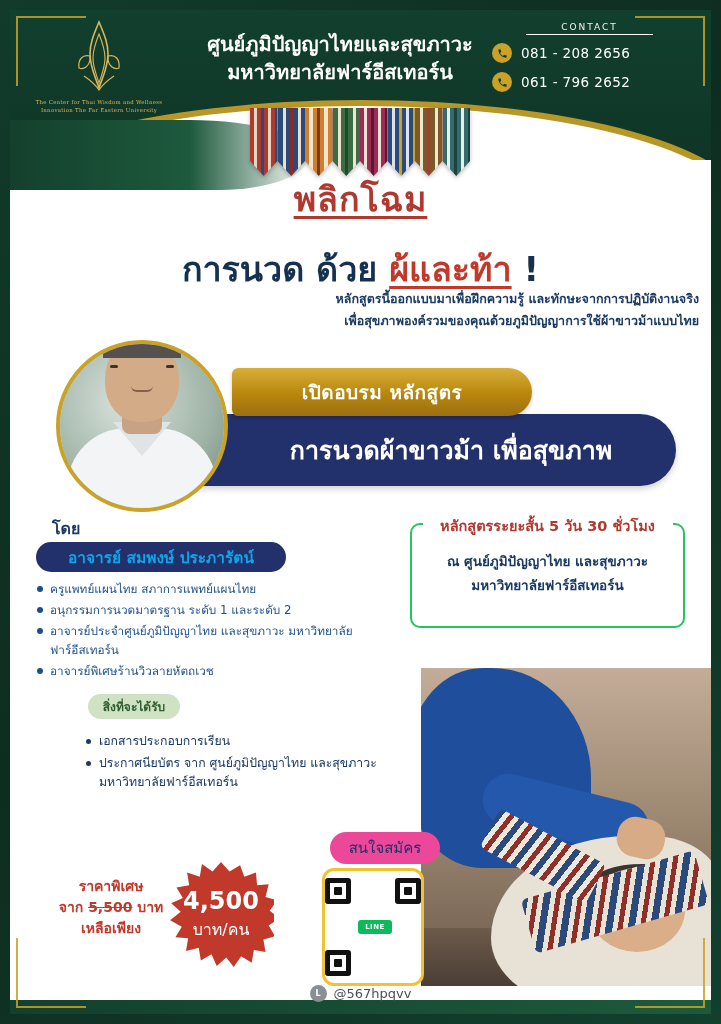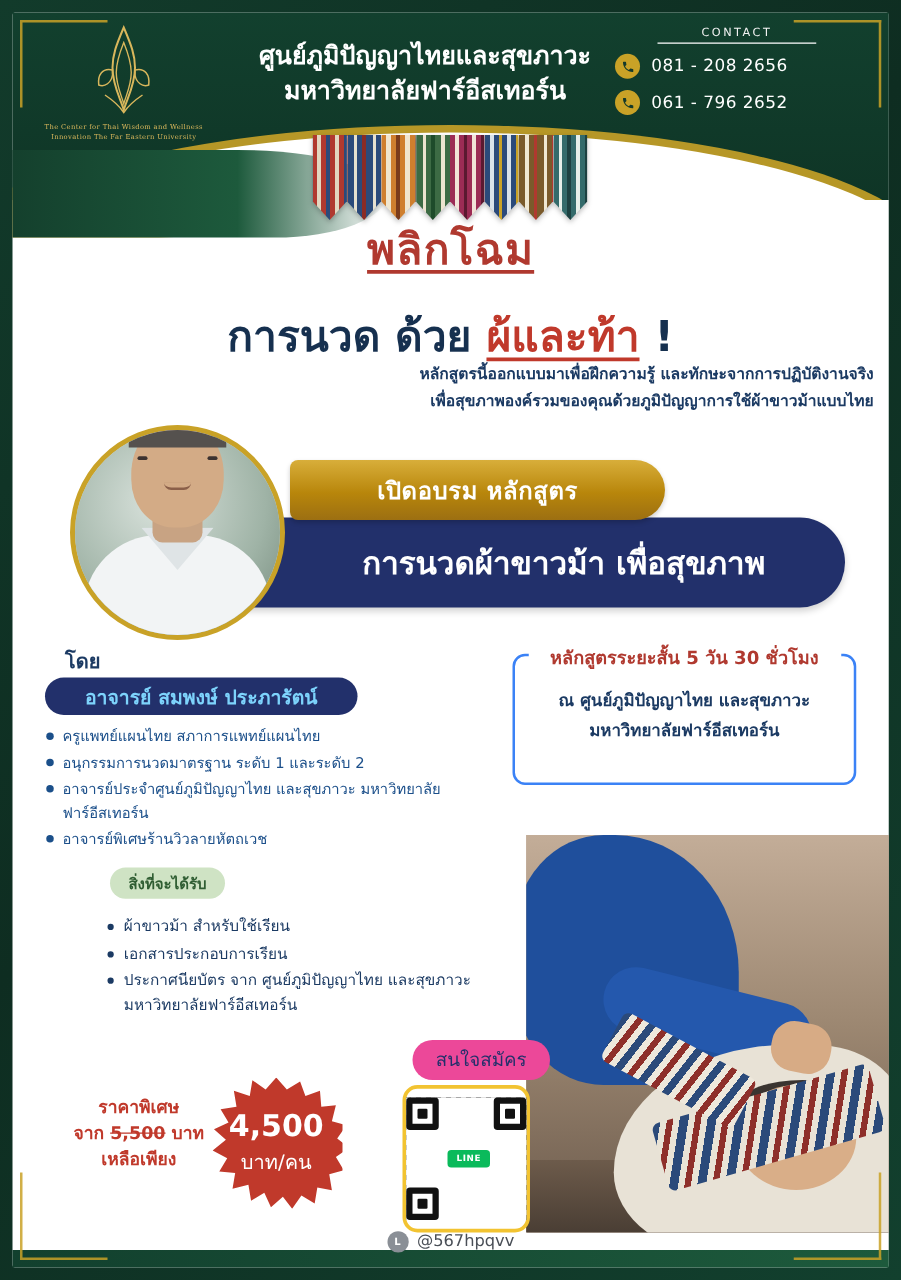--- a/index.html
+++ b/index.html
@@ -277,21 +277,21 @@
     font-weight: 700;
   }
 
   
   .teacher-pill {
     position: absolute;
     left: 36px; top: 542px;
     width: 250px; height: 30px;
     background: #22306b;
     border-radius: 15px;
-    color: #7dd3fc;
+    color: #0ea5e9;
     font-size: 15.5px; font-weight: 700;
     display: flex; align-items: center; justify-content: center;
   }
 
   
   .teacher-list {
     position: absolute;
     left: 34px; top: 580px;
     width: 320px;
     color: #1b4f8a;
@@ -303,21 +303,21 @@
     content: ""; position: absolute; left: 3px; top: 6px;
     width: 6px; height: 6px; border-radius: 50%; background: #1b4f8a;
   }
 
   
   .duration-card {
     position: absolute;
     left: 410px; top: 523px;
     width: 275px; height: 105px;
     background: #ffffff;
-    border: 2px solid #3b82f6;
+    border: 2px solid #22c55e;
     border-radius: 10px;
     text-align: center;
   }
   .duration-head {
     margin: -14px auto 0;
     width: 250px; height: 28px;
     background: #ffffff;
     color: #b0392f;
     font-size: 14.5px; font-weight: 700;
     display:flex; align-items:center; justify-content:center;
@@ -612,21 +612,20 @@
   <div class="duration-card">
     <div class="duration-head">หลักสูตรระยะสั้น 5 วัน 30 ชั่วโมง</div>
     <div class="duration-body">
       <div>ณ ศูนย์ภูมิปัญญาไทย และสุขภาวะ</div>
       <div>มหาวิทยาลัยฟาร์อีสเทอร์น</div>
     </div>
   </div>
 
   <div class="benefit-pill">สิ่งที่จะได้รับ</div>
   <ul class="benefit-list">
-    <li>ผ้าขาวม้า สำหรับใช้เรียน</li>
     <li>เอกสารประกอบการเรียน</li>
     <li>ประกาศนียบัตร จาก ศูนย์ภูมิปัญญาไทย และสุขภาวะ มหาวิทยาลัยฟาร์อีสเทอร์น</li>
   </ul>
 
   <div class="photo">
     <div class="ph-wall"></div>
     <div class="ph-person-blue"></div>
     <div class="ph-arm"></div>
     <div class="ph-mat"></div>
     <div class="ph-client-body"></div>

